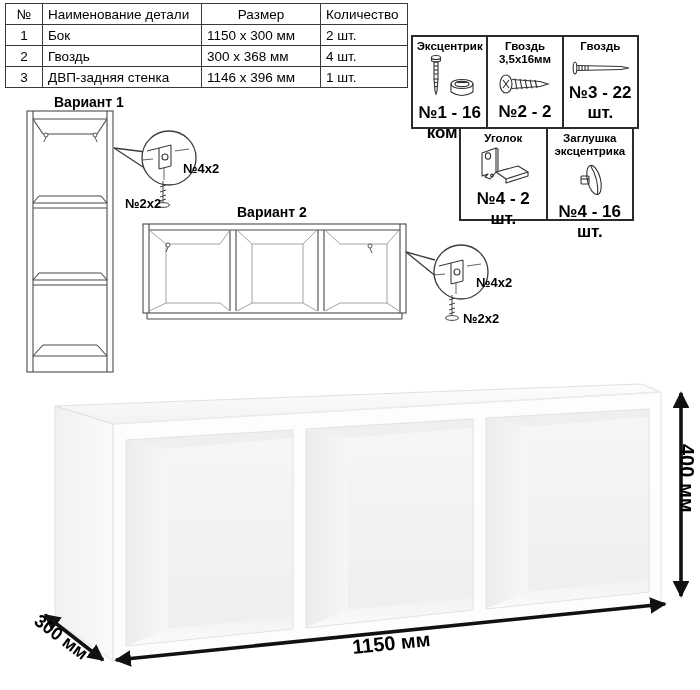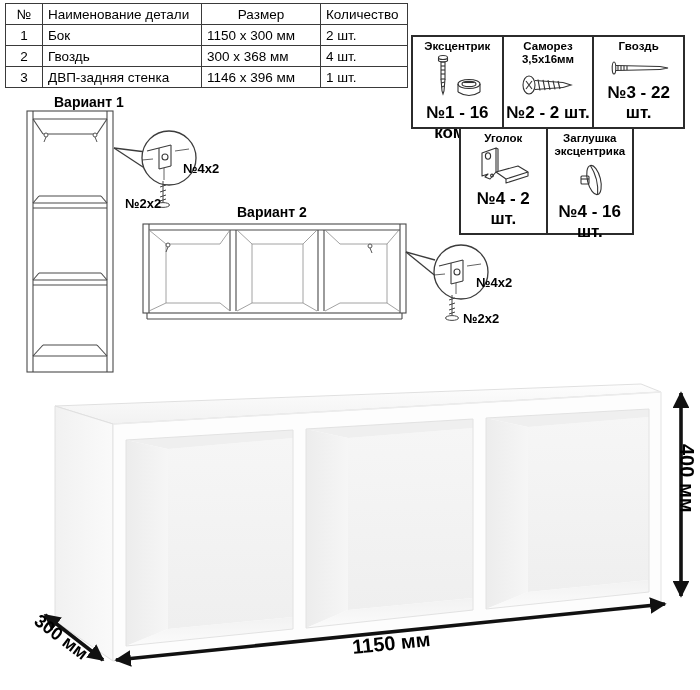--- a/index.html
+++ b/index.html
@@ -10,22 +10,22 @@
   table.parts{position:absolute;left:5px;top:3px;border-collapse:collapse;font-size:13.5px;table-layout:fixed;}
   table.parts td,table.parts th{border:1.4px solid #3a3a3a;padding:1px 5px;height:18px;font-weight:normal;white-space:nowrap;background:#fff;}
   table.parts .c-num{width:26px;text-align:center;}
   table.parts .c-name{width:148px;text-align:left;}
   table.parts .c-size{width:108px;}
   table.parts .c-qty{width:76px;text-align:left;}
   table.parts thead td{text-align:center;}
 
   
   .hwrow{position:absolute;display:flex;}
-  .hwrow1{left:411px;top:35px;width:274px;height:94px;}
-  .hwrow2{left:459px;top:127px;width:175px;height:108px;}
+  .hwrow1{left:411px;top:35px;width:228px;height:94px;}
+  .hwrow2{left:459px;top:127px;width:175px;height:94px;}
   .hwcell{flex:1;border:2px solid #2b2b2b;margin-left:-2px;background:#fff;display:flex;flex-direction:column;align-items:center;justify-content:space-between;padding:3px 2px 4px 2px;box-sizing:border-box;}
   .hwcell:first-child{margin-left:0;}
   .hwrow2{margin-top:0;}
   .hwtitle{font-weight:bold;font-size:11.5px;line-height:1.15;text-align:center;}
   .hwcount{font-weight:bold;font-size:17px;text-align:center;}
   .hwicon{flex:1;display:flex;align-items:center;justify-content:center;}
 
   
   .lbl{position:absolute;font-weight:bold;white-space:nowrap;}
   .variant-title{font-size:14px;margin-left:20px;}
@@ -290,21 +290,21 @@
           <ellipse cx="41" cy="31" rx="7" ry="2.6"></ellipse>
           <line x1="30" y1="31" x2="30" y2="39"></line>
             <line x1="52" y1="31" x2="52" y2="39"></line>
           <path d="M30,39 Q41,46 52,39"></path>
           <line x1="36" y1="29.5" x2="46" y2="29.5"></line>
         </svg>
       </div>
       <div class="hwcount">№1 - 16 комп.</div>
     </div>
     <div class="hwcell">
-      <div class="hwtitle">Саморез 3,5х16мм</div>
+      <div class="hwtitle">Гвоздь 3,5х16мм</div>
       <div class="hwicon">
         <svg width="58" height="36" viewBox="0 0 58 36" stroke="#333" fill="none" stroke-width="1.1">
           <ellipse cx="10" cy="18" rx="6" ry="9"></ellipse>
           <path d="M7,14 L13,22 M13,14 L7,22"></path>
           <path d="M16,13.5 L44,15.5 M16,22.5 L44,20.5"></path>
           <path d="M44,15.5 L52,18 L44,20.5"></path>
           <line x1="19" y1="12.5" x2="21" y2="23.5"></line>
             <line x1="24" y1="12.8" x2="26" y2="23.2"></line>
           <line x1="29" y1="13.2" x2="31" y2="22.8"></line>
             <line x1="34" y1="13.6" x2="36" y2="22.4"></line>

